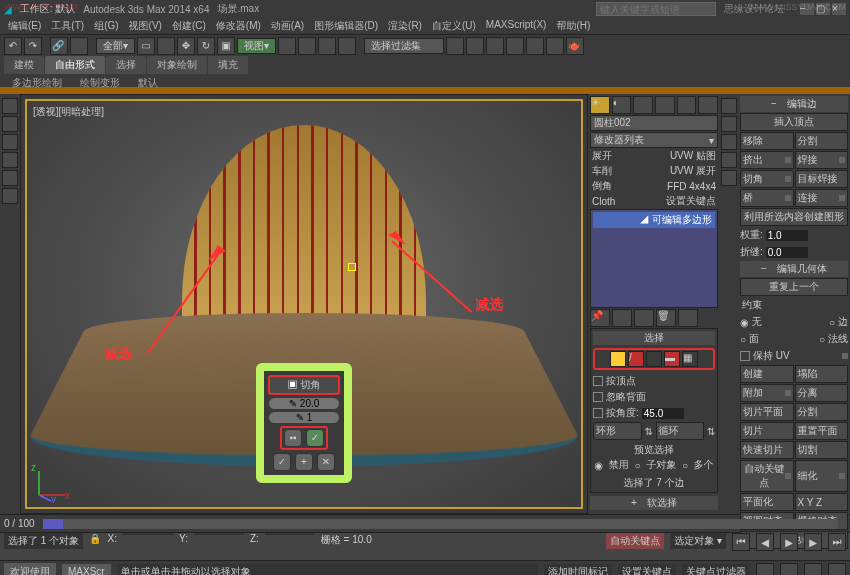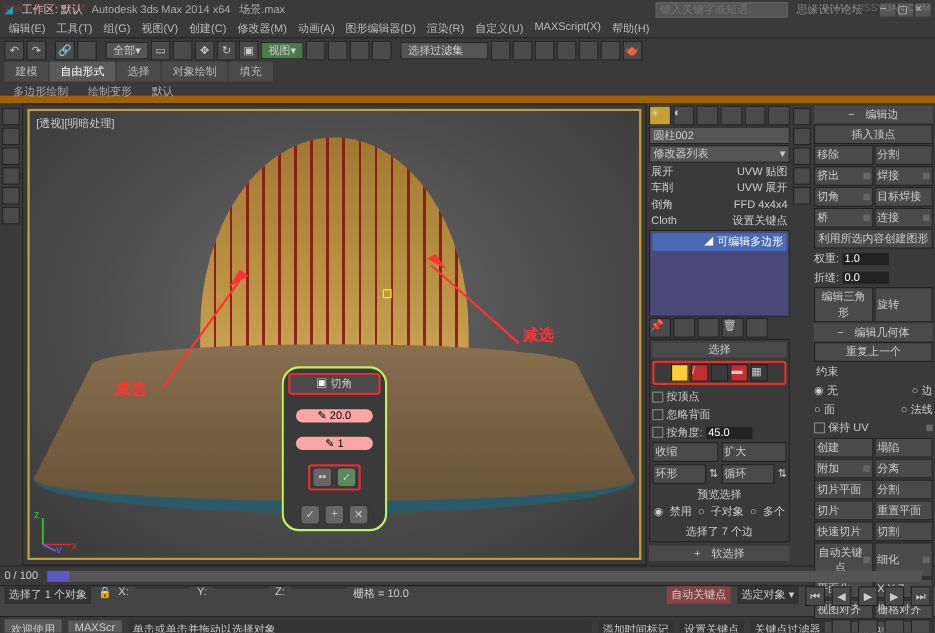--- a/index.html
+++ b/index.html
@@ -25,23 +25,23 @@
 .left-tools { width: 20px; background: #3a3a3a; display: flex; flex-direction: column; gap: 2px; padding: 4px 0; align-items: center; }
 .lt-btn { width: 16px; height: 16px; background: #4a4a4a; border: 1px solid #222; }
 .viewport { flex: 1; background: #3a3a3a; position: relative; border: 1px solid #222; }
 .vp-inner { position: absolute; inset: 4px; background: #555; border: 2px solid #c8a030; overflow: hidden; }
 .vp-label { position: absolute; top: 4px; left: 6px; color: #ccc; z-index: 10; }
 .stage { position: absolute; inset: 0; background: radial-gradient(ellipse at 50% 45%, #6a6a6a 0%, #4a4a4a 60%, #3a3a3a 100%); }
 .platform { position: absolute; left: 6%; right: 6%; bottom: 8%; height: 48%; background: linear-gradient(#8a7050, #6a5438); border-radius: 50% / 16%; border-bottom: 10px solid #2a5a6a; transform: perspective(400px) rotateX(40deg); }
 .screen { position: absolute; left: 28%; top: 6%; width: 44%; height: 48%; background: linear-gradient(#a07830, #c8a050); border-top-left-radius: 50% 90%; border-top-right-radius: 50% 90%; overflow: hidden; }
 .screen::before { content: ""; position: absolute; inset: 0; background: repeating-linear-gradient(90deg, transparent 0 5%, rgba(139,20,20,.9) 5% 6%); }
 .ann { position: absolute; color: #f33; font-size: 14px; font-weight: bold; }
-.caddy { position: absolute; left: 50%; bottom: 6%; transform: translateX(-50%); width: 96px; background: #3a3a3a; border: 2px solid #bef264; border-radius: 16px; padding: 4px; display: flex; flex-direction: column; gap: 13px; align-items: center; }
+.caddy { position: absolute; left: 50%; bottom: 6%; transform: translateX(-50%); width: 96px; background: #3a3a3a; border: 8px solid #bef264; border-radius: 6px; padding: 4px; display: flex; flex-direction: column; gap: 3px; align-items: center; }
 .caddy .hd { background: #4a4a4a; width: 100%; text-align: center; padding: 1px; border-radius: 3px; }
-.caddy .fld { background: #fca5a5; color: #000; width: 70px; text-align: center; border-radius: 8px; }
+.caddy .fld { background: #737373; color: #000; width: 70px; text-align: center; border-radius: 8px; }
 .caddy .row { display: flex; gap: 4px; }
 .caddy .c-btn { width: 18px; height: 18px; background: #666; border-radius: 4px; border: 1px solid #333; display:flex; align-items:center; justify-content:center; }
 .red-box { border: 2px solid #e03030; border-radius: 3px; padding: 1px 2px; }
 .mid-panel { width: 132px; background: #3a3a3a; display: flex; flex-direction: column; padding: 2px; gap: 1px; }
 .mid-row { display: flex; gap: 2px; }
 .mid-btn { width: 20px; height: 18px; background: #4a4a4a; border: 1px solid #222; }
 .mid-drop { flex: 1; background: #555; border: 1px solid #222; height: 16px; padding: 0 3px; display: flex; align-items: center; }
 .mod-row { display: flex; justify-content: space-between; padding: 0 2px; height: 14px; align-items: center; }
 .mod-stack { background: #4a4a7a; height: 100px; padding: 2px; border: 1px solid #222; text-align: right; }
 .mod-item { background: #4a6ab8; color: #fff; padding: 1px 3px; }
@@ -257,24 +257,20 @@
       <div class="sel-row">
           <span class="chk"></span>
           <span>忽略背面</span>
         </div>
       <div class="sel-row">
           <span class="chk"></span>
           <span>按角度:</span>
           <span class="spin">45.0</span>
         </div>
       <div class="sel-row" style="justify-content:space-around">
-          <span class="rp-cell" style="flex:1">收缩</span>
-          <span class="rp-cell" style="flex:1">扩大</span>
-        </div>
-      <div class="sel-row" style="justify-content:space-around">
           <span class="rp-cell red-box" style="flex:1">环形</span>
           <span style="width:8px">⇅</span>
           <span class="rp-cell" style="flex:1">循环</span>
           <span style="width:8px">⇅</span>
         </div>
       <div style="text-align:center;margin-top:2px">预览选择</div>
       <div class="sel-row" style="justify-content:space-around">
           <span>◉</span>
           <span>禁用</span>
           <span>○</span>
@@ -325,24 +321,20 @@
     </div>
     <div class="rp-cell full">利用所选内容创建图形</div>
     <div class="sel-row">
         <span>权重:</span>
         <span class="spin">1.0</span>
       </div>
     <div class="sel-row">
         <span>折缝:</span>
         <span class="spin">0.0</span>
       </div>
-    <div class="rp-grid">
-      <div class="rp-cell">编辑三角形</div>
-      <div class="rp-cell">旋转</div>
-    </div>
     <div class="rp-title">−　<span>编辑几何体</span></div>
     <div class="rp-cell full">重复上一个</div>
     <div style="padding:1px 2px">约束</div>
     <div class="sel-row">
         <span>◉</span>
         <span>无</span>
         <span style="margin-left:auto">○</span>
         <span>边</span>
       </div>
     <div class="sel-row">

